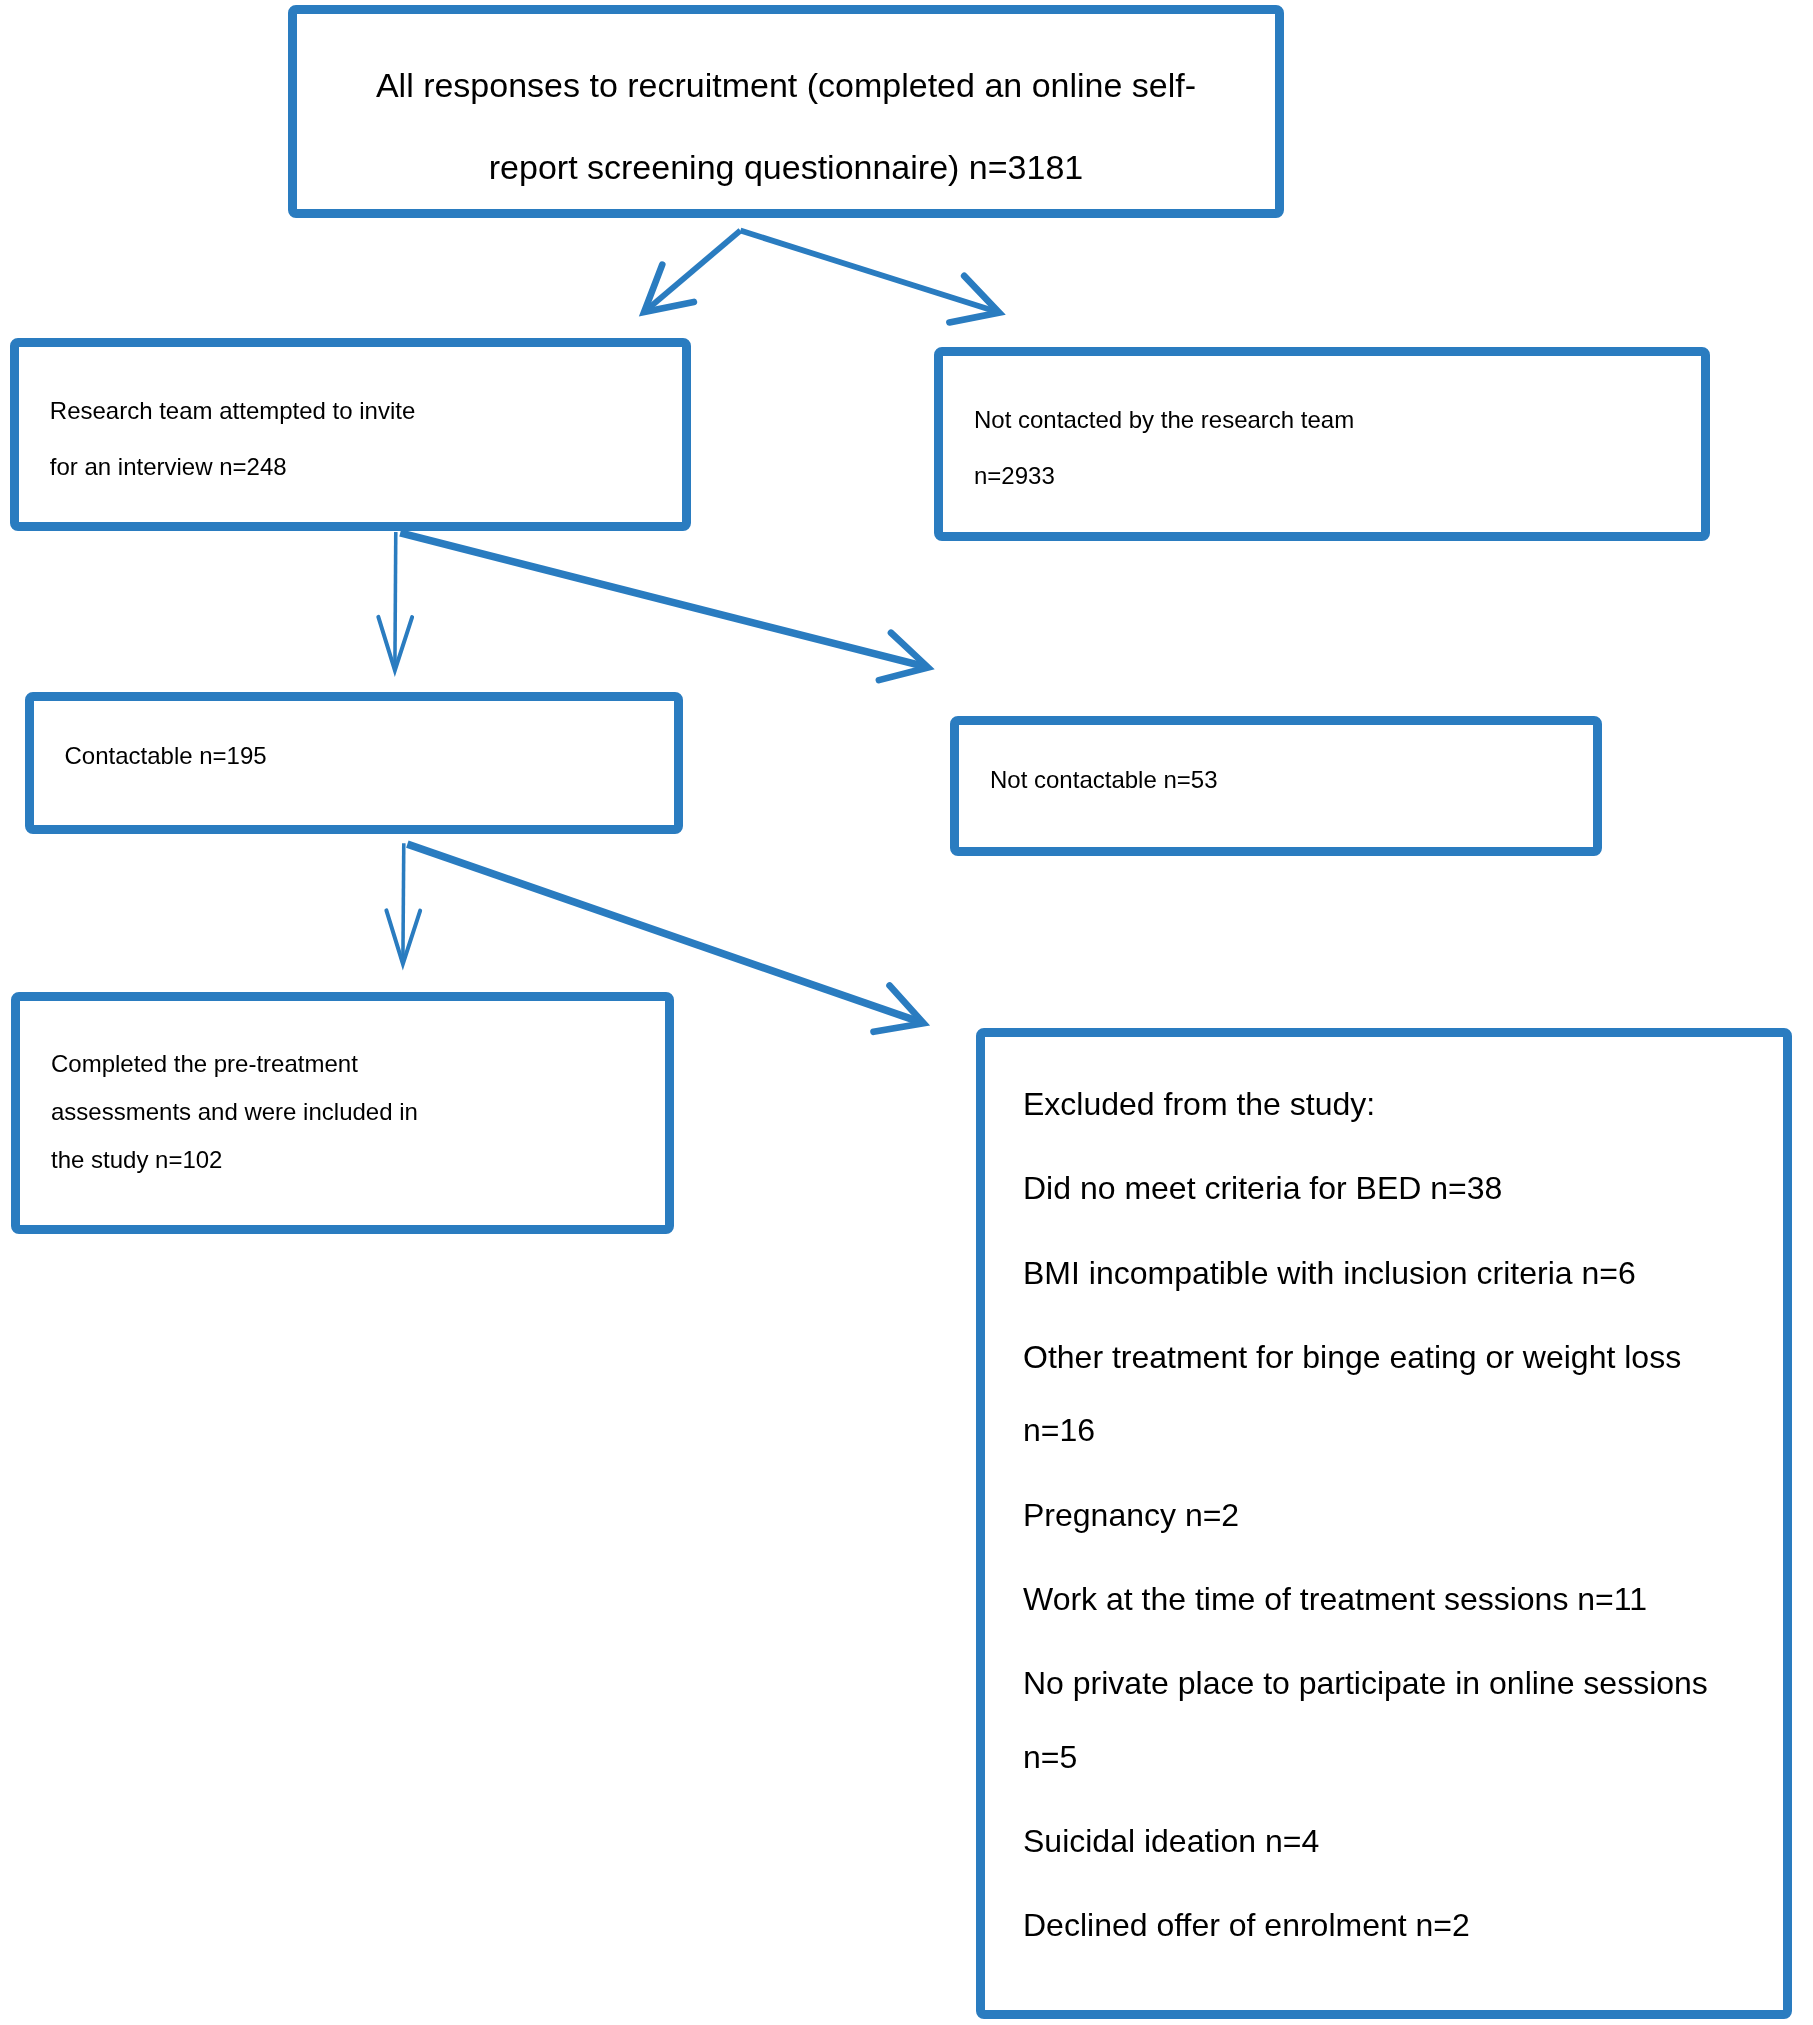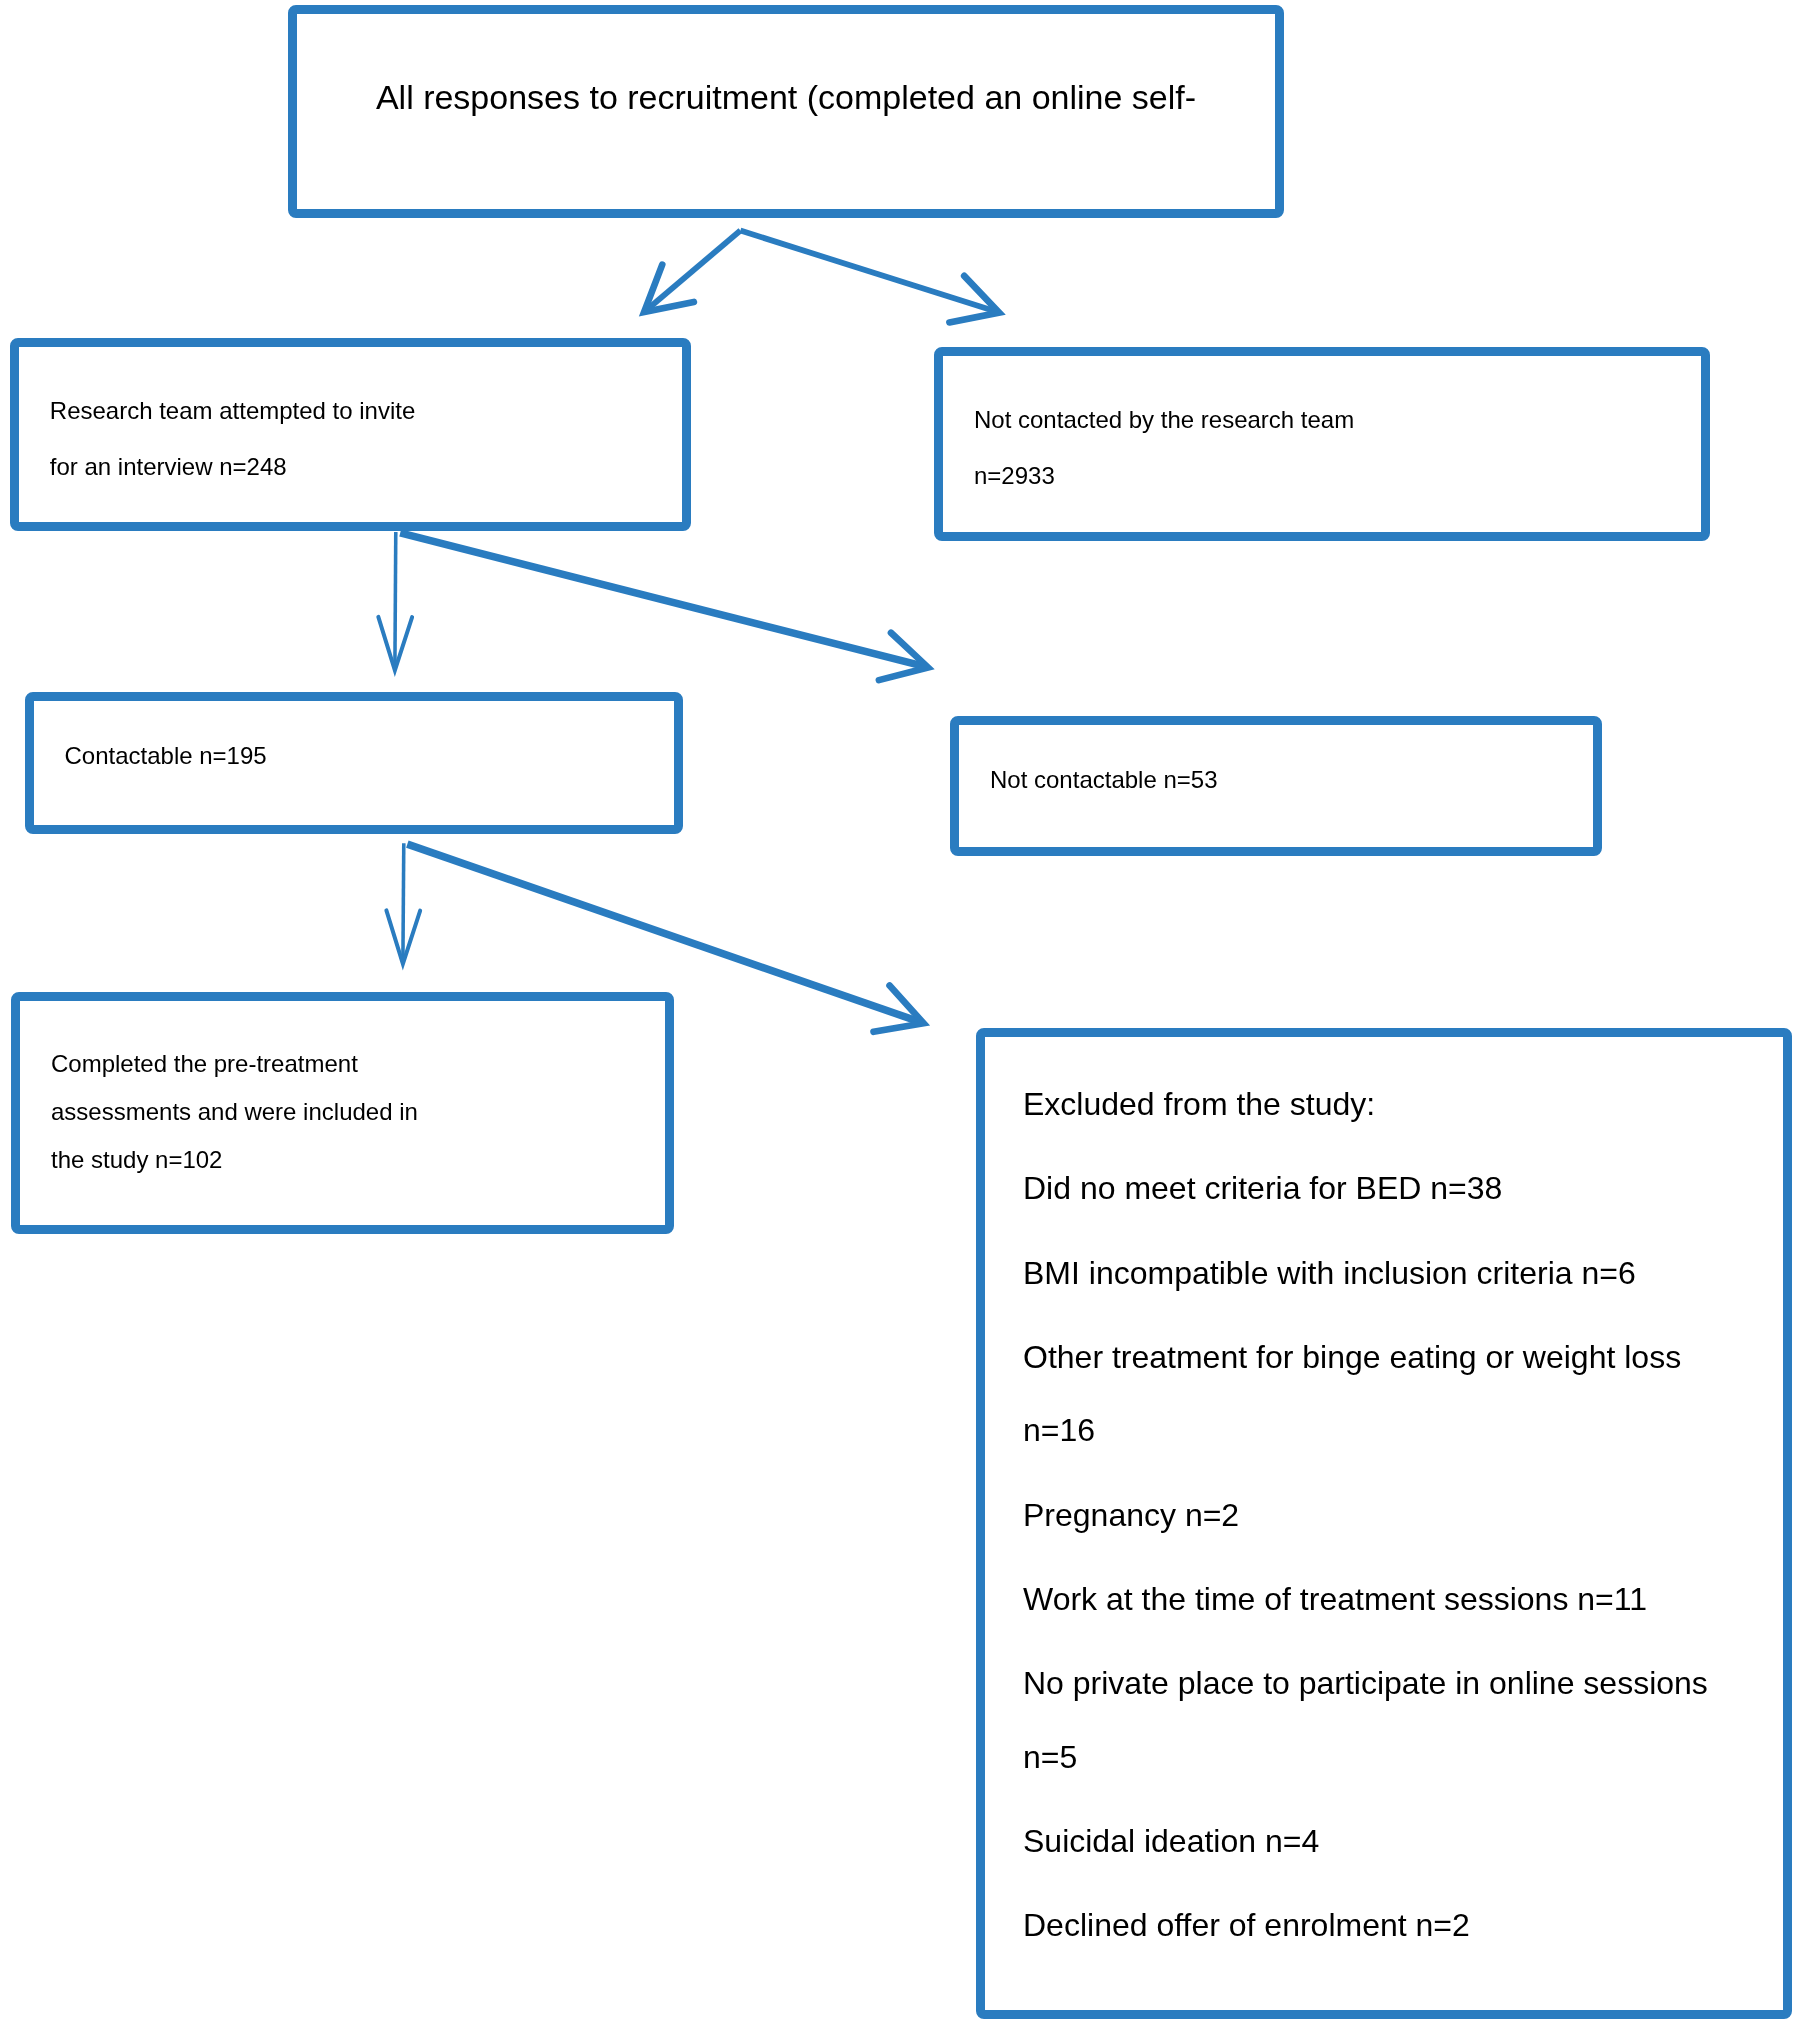--- a/index.html
+++ b/index.html
@@ -28,21 +28,21 @@
     border: 9px solid #2a7cc0;
     border-radius: 8px;
     background: #ffffff;
     font-size: 24px;
     line-height: 2.35;
     padding: 36px 31px;
   }
   .ln { white-space: nowrap; }
   .b1 {
     left: 288px; top: 5.3px; width: 996px; height: 213px;
-    text-align: center; font-size: 34px; line-height: 2.4; padding-top: 43px;
+    text-align: center; font-size: 34px; line-height: 2.4; padding-top: 31px;
   }
   .b2 { left: 9.8px;   top: 338px;  width: 681px; height: 193px; }
   .b3 { left: 934px; top: 347px;  width: 776px; height: 194px; }
   .b4 { left: 24.5px;   top: 692px; width: 658px; height: 142px; padding-top: 27px; }
   .b5 { left: 950px; top: 716px; width: 652px; height: 140px; padding-top: 27px; }
   .b6 { left: 11px;   top: 992px; width: 663px; height: 242px; padding-top: 39px; line-height: 2.0; }
   .b7 {
     left: 976px; top: 1028px; width: 816px; height: 991px;
     padding: 31px 38px 27px 38px; font-size: 32px;
   }
@@ -68,20 +68,21 @@
     <path d="M1665,518 L1450,700" stroke="#2a7cc0" stroke-width="13" fill="none" marker-end="url(#ah-big)"></path>
     <path d="M1665,518 L2245,702" stroke="#2a7cc0" stroke-width="13" fill="none" marker-end="url(#ah-big)"></path>
     <path d="M890,1196 L888,1505" stroke="#2a7cc0" stroke-width="8" fill="none" marker-end="url(#ah-slim)"></path>
     <path d="M900,1198 L2085,1500" stroke="#2a7cc0" stroke-width="17" fill="none" marker-end="url(#ah-big)"></path>
     <path d="M908,1896 L906,2165" stroke="#2a7cc0" stroke-width="8" fill="none" marker-end="url(#ah-slim)"></path>
     <path d="M916,1898 L2075,2300" stroke="#2a7cc0" stroke-width="17" fill="none" marker-end="url(#ah-big)"></path>
   </svg>
 
   <div class="box b1">
     <div class="ln">All responses to recruitment (completed an online self-</div>
+    <div class="ln">report screening questionnaire) n=3181</div>
   </div>
 
   <div class="box b2">
     <div class="ln">Research team attempted to invite</div>
     <div class="ln">for an interview n=248</div>
   </div>
 
   <div class="box b3">
     <div class="ln">Not contacted by the research team</div>
     <div class="ln">n=2933</div>

